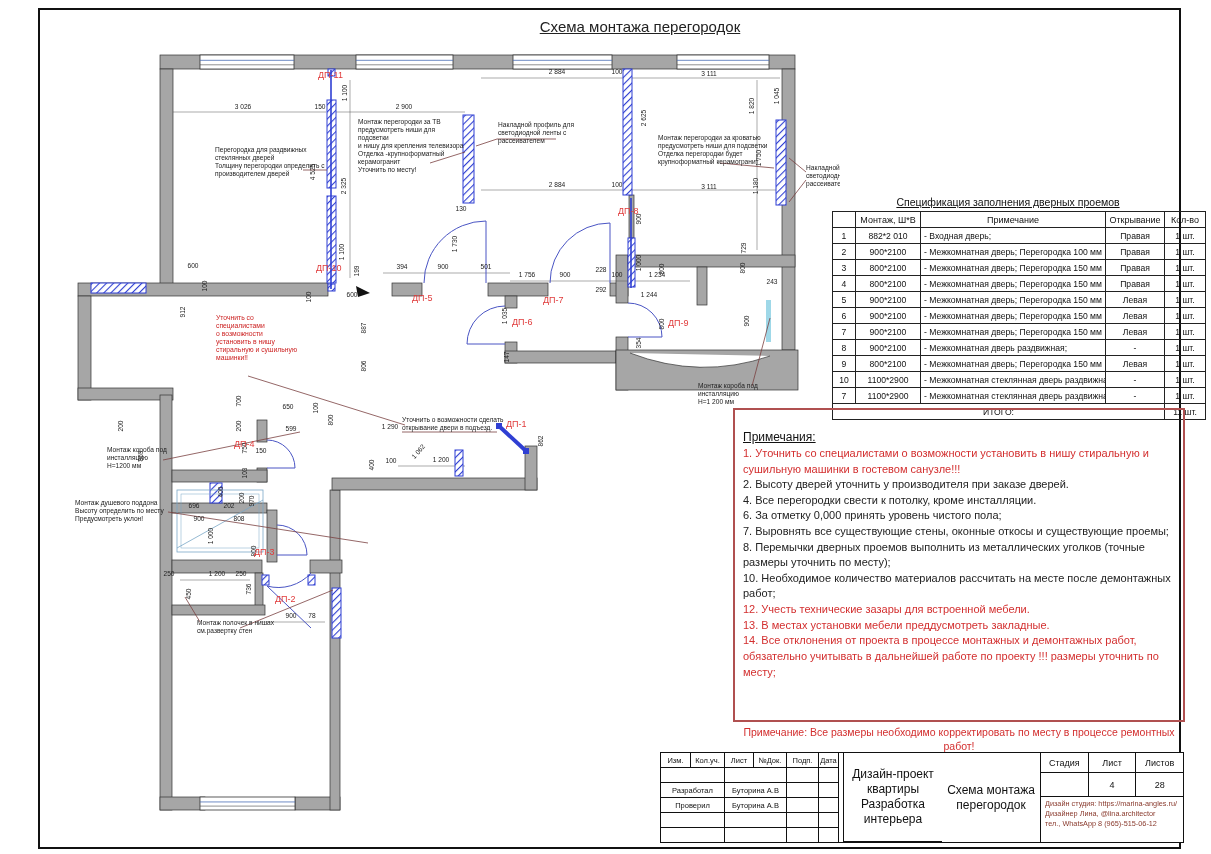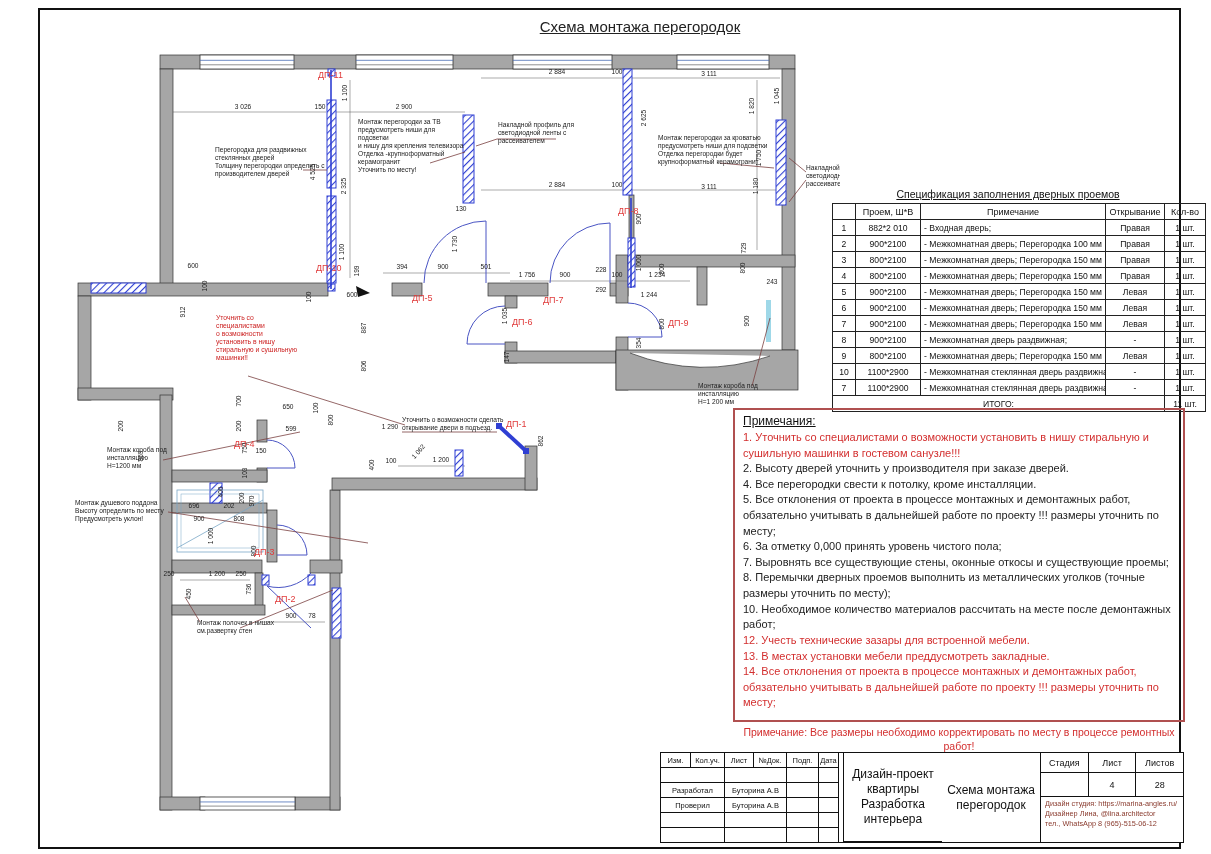--- a/index.html
+++ b/index.html
@@ -7,33 +7,33 @@
   #frame{position:absolute;left:38px;top:8px;width:1139px;height:837px;border:2px solid #111;}
   #sheet-title{position:absolute;left:400px;top:18px;width:480px;text-align:center;
     font-size:15px;color:#222;text-decoration:underline;}
   
   #plan{position:absolute;left:40px;top:30px;}
   .dim{font-size:6.6px;fill:#222;}
   .dlabel{font-size:9px;fill:#e03a3a;}
   .anno{font-size:6.6px;fill:#222;}
   .annoRed{font-size:6.8px;fill:#cc2222;}
   
-  #spec{position:absolute;left:832px;top:188px;width:352px;}
+  #spec{position:absolute;left:832px;top:196px;width:352px;}
   #spec .sp-title{font-size:10.5px;text-align:center;text-decoration:underline;color:#111;margin-bottom:3px;}
   #spec table{border-collapse:collapse;width:100%;table-layout:fixed;}
   #spec td{border:1px solid #222;font-size:8.6px;color:#111;padding:1px 3px;height:13px;overflow:hidden;white-space:nowrap;}
   #spec .c0{width:16px;text-align:center;}
   #spec .c1{width:58px;text-align:center;}
   #spec .c2{width:178px;text-align:left;}
   #spec .c3{width:52px;text-align:center;}
   #spec .c4{width:34px;text-align:center;}
   #spec .hdr td{text-align:center;font-size:9px;}
   
   #notes{position:absolute;left:733px;top:408px;width:452px;height:314px;border:2px solid #b05050;
-    padding:4px 8px;box-sizing:border-box;}
+    padding:20px 8px;box-sizing:border-box;}
   #notes .n-title{font-size:12px;color:#111;text-decoration:underline;margin-bottom:2px;}
   .note-item{font-size:11px;line-height:1.42;color:#222;}
   .note-item.red{color:#d32f2f;}
   #footnote{position:absolute;left:733px;top:726px;width:452px;text-align:center;color:#d32f2f;font-size:10.5px;line-height:1.3;}
   
   #tblock{position:absolute;left:660px;top:752px;width:524px;height:91px;display:flex;border:1.5px solid #111;box-sizing:border-box;background:#fff;}
   .tb-left{width:182px;display:grid;grid-template-columns:30px 34px 29px 33px 32px 20px;grid-auto-rows:15px;}
   .tb-left div{border-right:1px solid #111;border-bottom:1px solid #111;font-size:7.5px;color:#111;
     display:flex;align-items:center;justify-content:center;overflow:hidden;white-space:nowrap;}
   .tb-left .sp2{grid-column:span 2;}
@@ -307,21 +307,21 @@
         <text x="698" y="388" class="anno"><tspan x="698" dy="0">Монтаж короба под</tspan><tspan x="698" dy="8">инсталляцию</tspan><tspan x="698" dy="8">Н=1 200 мм</tspan></text>
       </g>
   </svg>
 
   <div id="spec">
     <div class="sp-title">Спецификация заполнения дверных проемов</div>
     <table>
       <tbody id="specBody">
           <tr class="hdr">
             <td class="c0"></td>
-            <td class="c1">Проем, Ш*В</td>
+            <td class="c1">Монтаж, Ш*В</td>
             <td class="c2">Примечание</td>
             <td class="c3">Открывание</td>
             <td class="c4">Кол-во</td>
           </tr>
           <tr>
             <td class="c0">1</td>
             <td class="c1">882*2 010</td>
             <td class="c2">- Входная дверь;</td>
             <td class="c3">Правая</td>
             <td class="c4">1 шт.</td>
@@ -403,21 +403,20 @@
         </tbody>
     </table>
   </div>
 
   <div id="notes">
     <div class="n-title">Примечания:</div>
     <div id="notesList">
         <div class="note-item red">1. Уточнить со специалистами о возможности установить в нишу стиральную и сушильную машинки в гостевом санузле!!!</div>
         <div class="note-item">2. Высоту дверей уточнить у производителя при заказе дверей.</div>
         <div class="note-item">4. Все перегородки свести к потолку, кроме инсталляции.</div>
-        <div class="note-item">5. Все отклонения от проекта в процессе монтажных и демонтажных работ, обязательно учитывать в дальнейшей работе по проекту !!! размеры уточнить по месту;</div>
         <div class="note-item">6. За отметку 0,000 принять уровень чистого пола;</div>
         <div class="note-item">7. Выровнять все существующие стены, оконные откосы и существующие проемы;</div>
         <div class="note-item">8. Перемычки дверных проемов выполнить из металлических уголков (точные размеры уточнить по месту);</div>
         <div class="note-item">10. Необходимое количество материалов рассчитать на месте после демонтажных работ;</div>
         <div class="note-item red">12. Учесть технические зазары для встроенной мебели.</div>
         <div class="note-item red">13. В местах установки мебели преддусмотреть закладные.</div>
         <div class="note-item red">14. Все отклонения от проекта в процессе монтажных и демонтажных работ, обязательно учитывать в дальнейшей работе по проекту !!! размеры уточнить по месту;</div>
       </div>
   </div>
 

